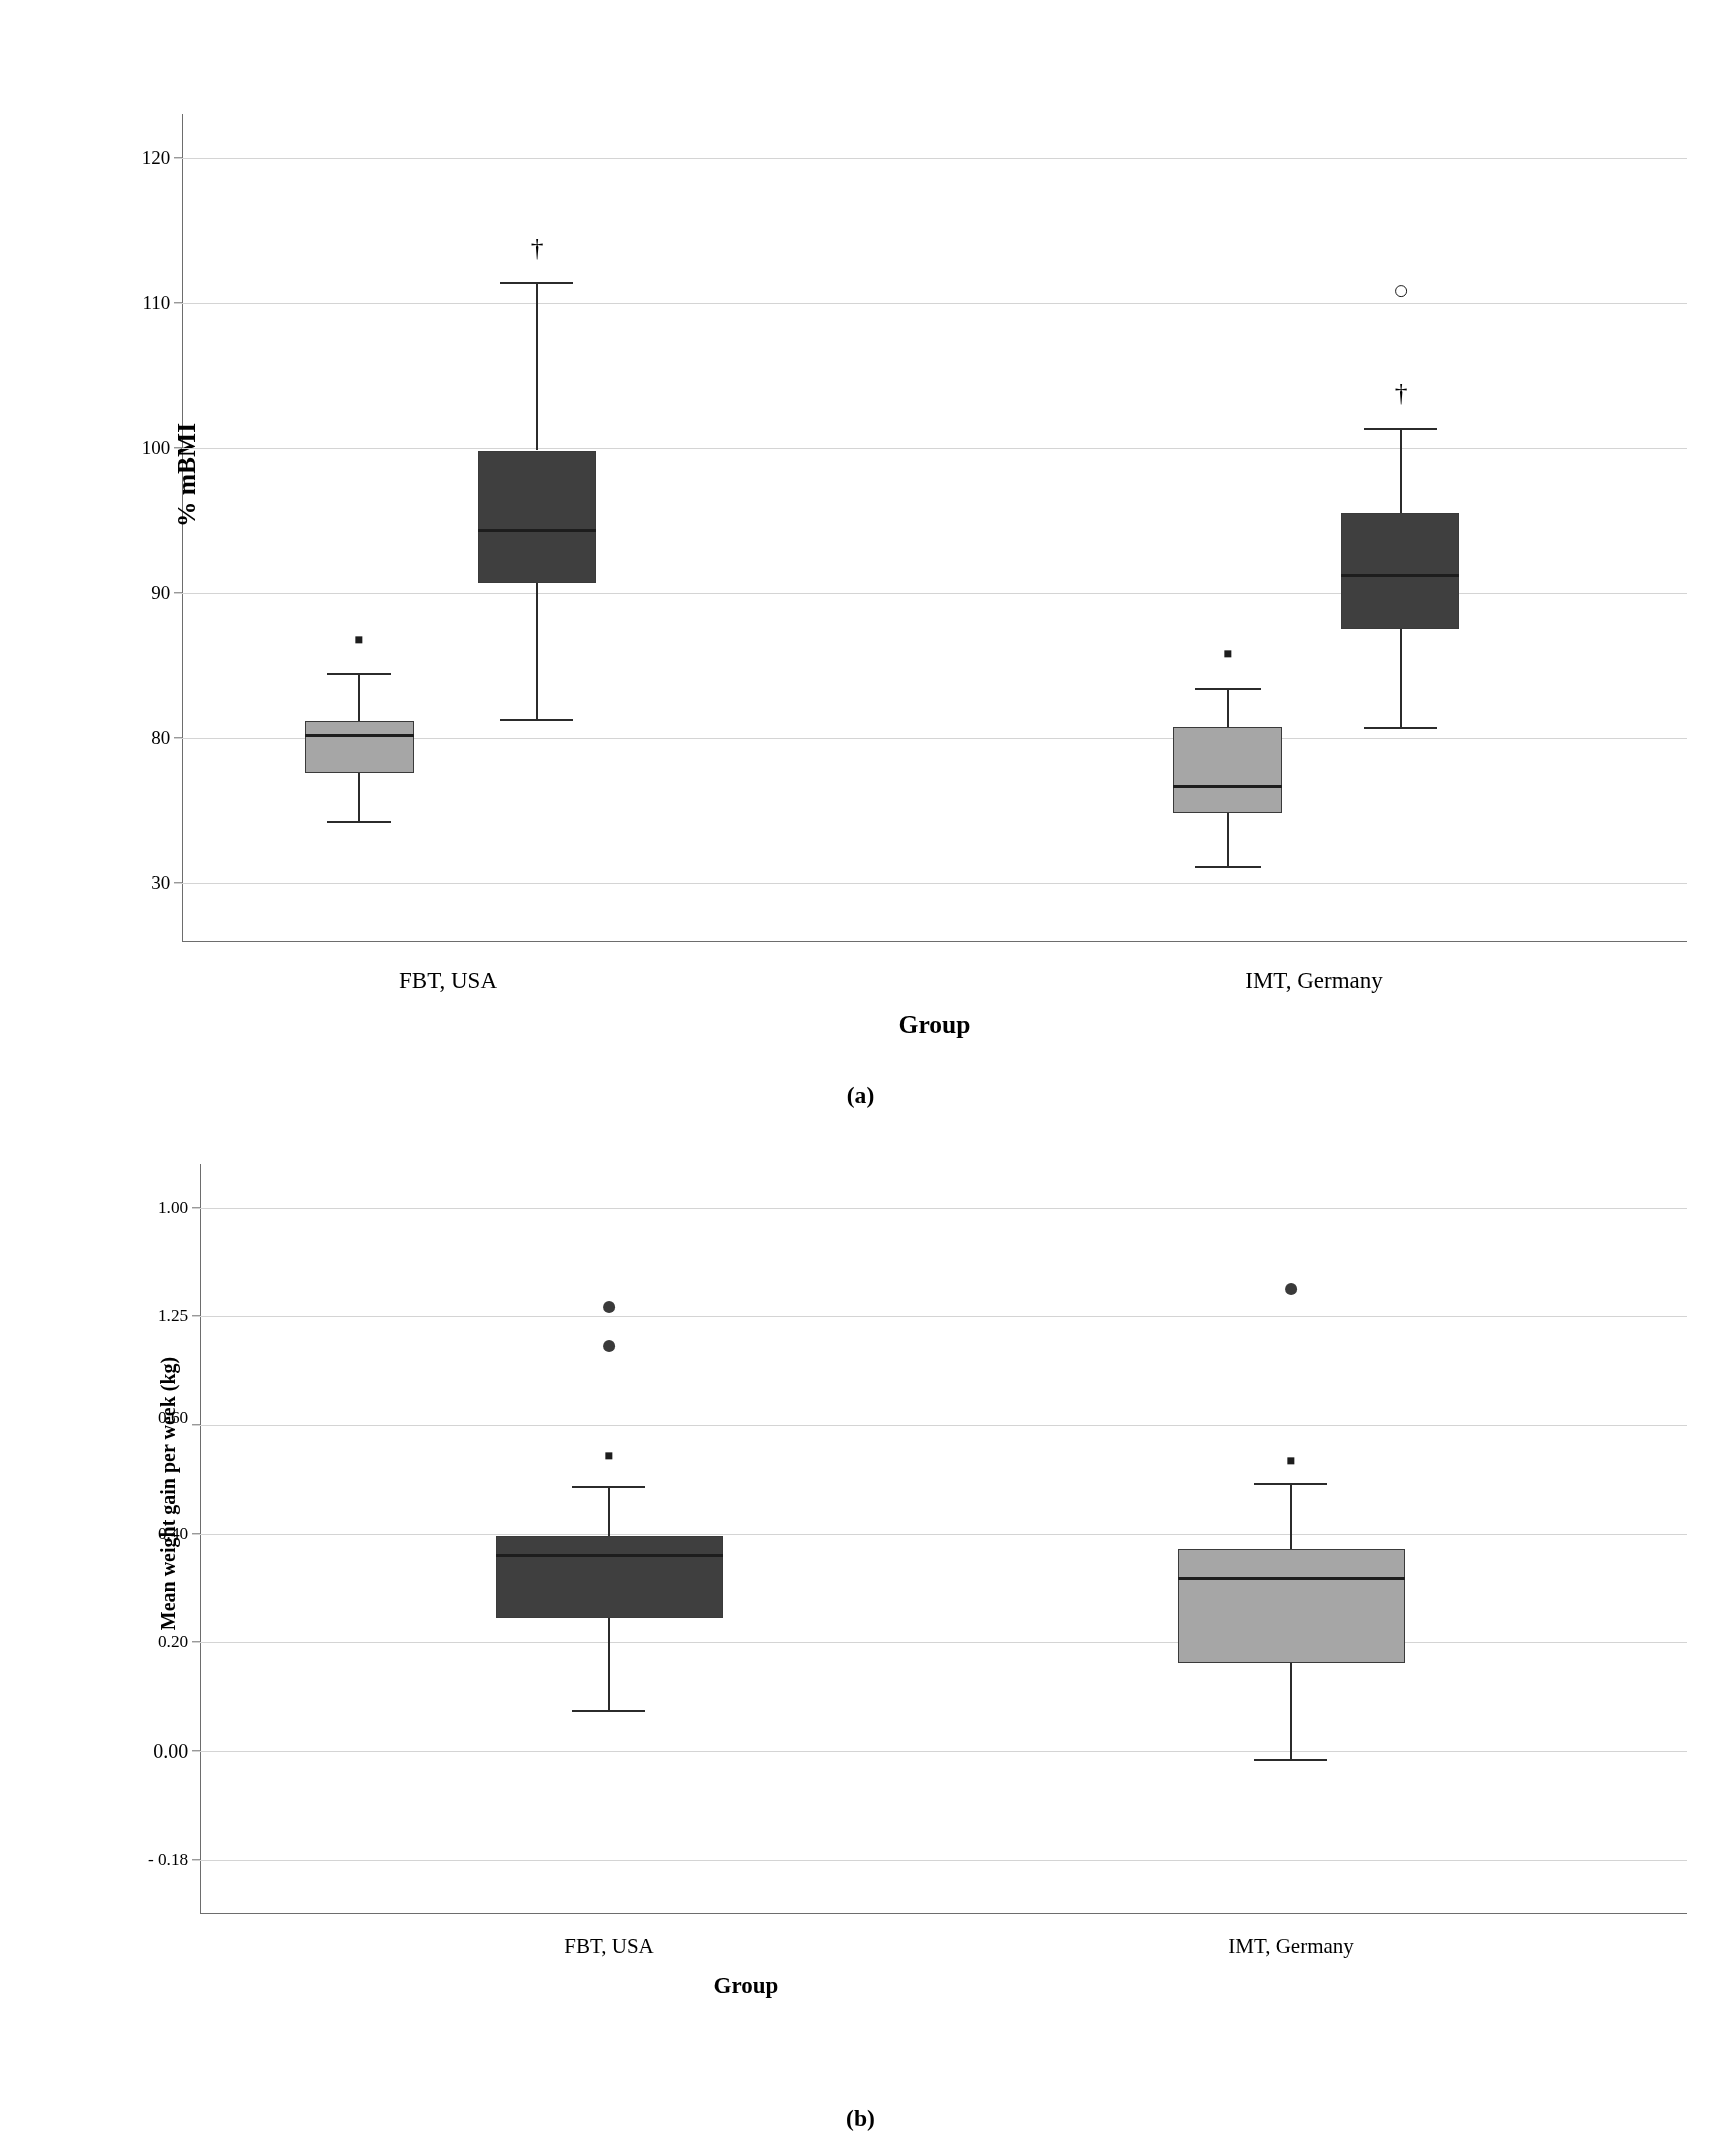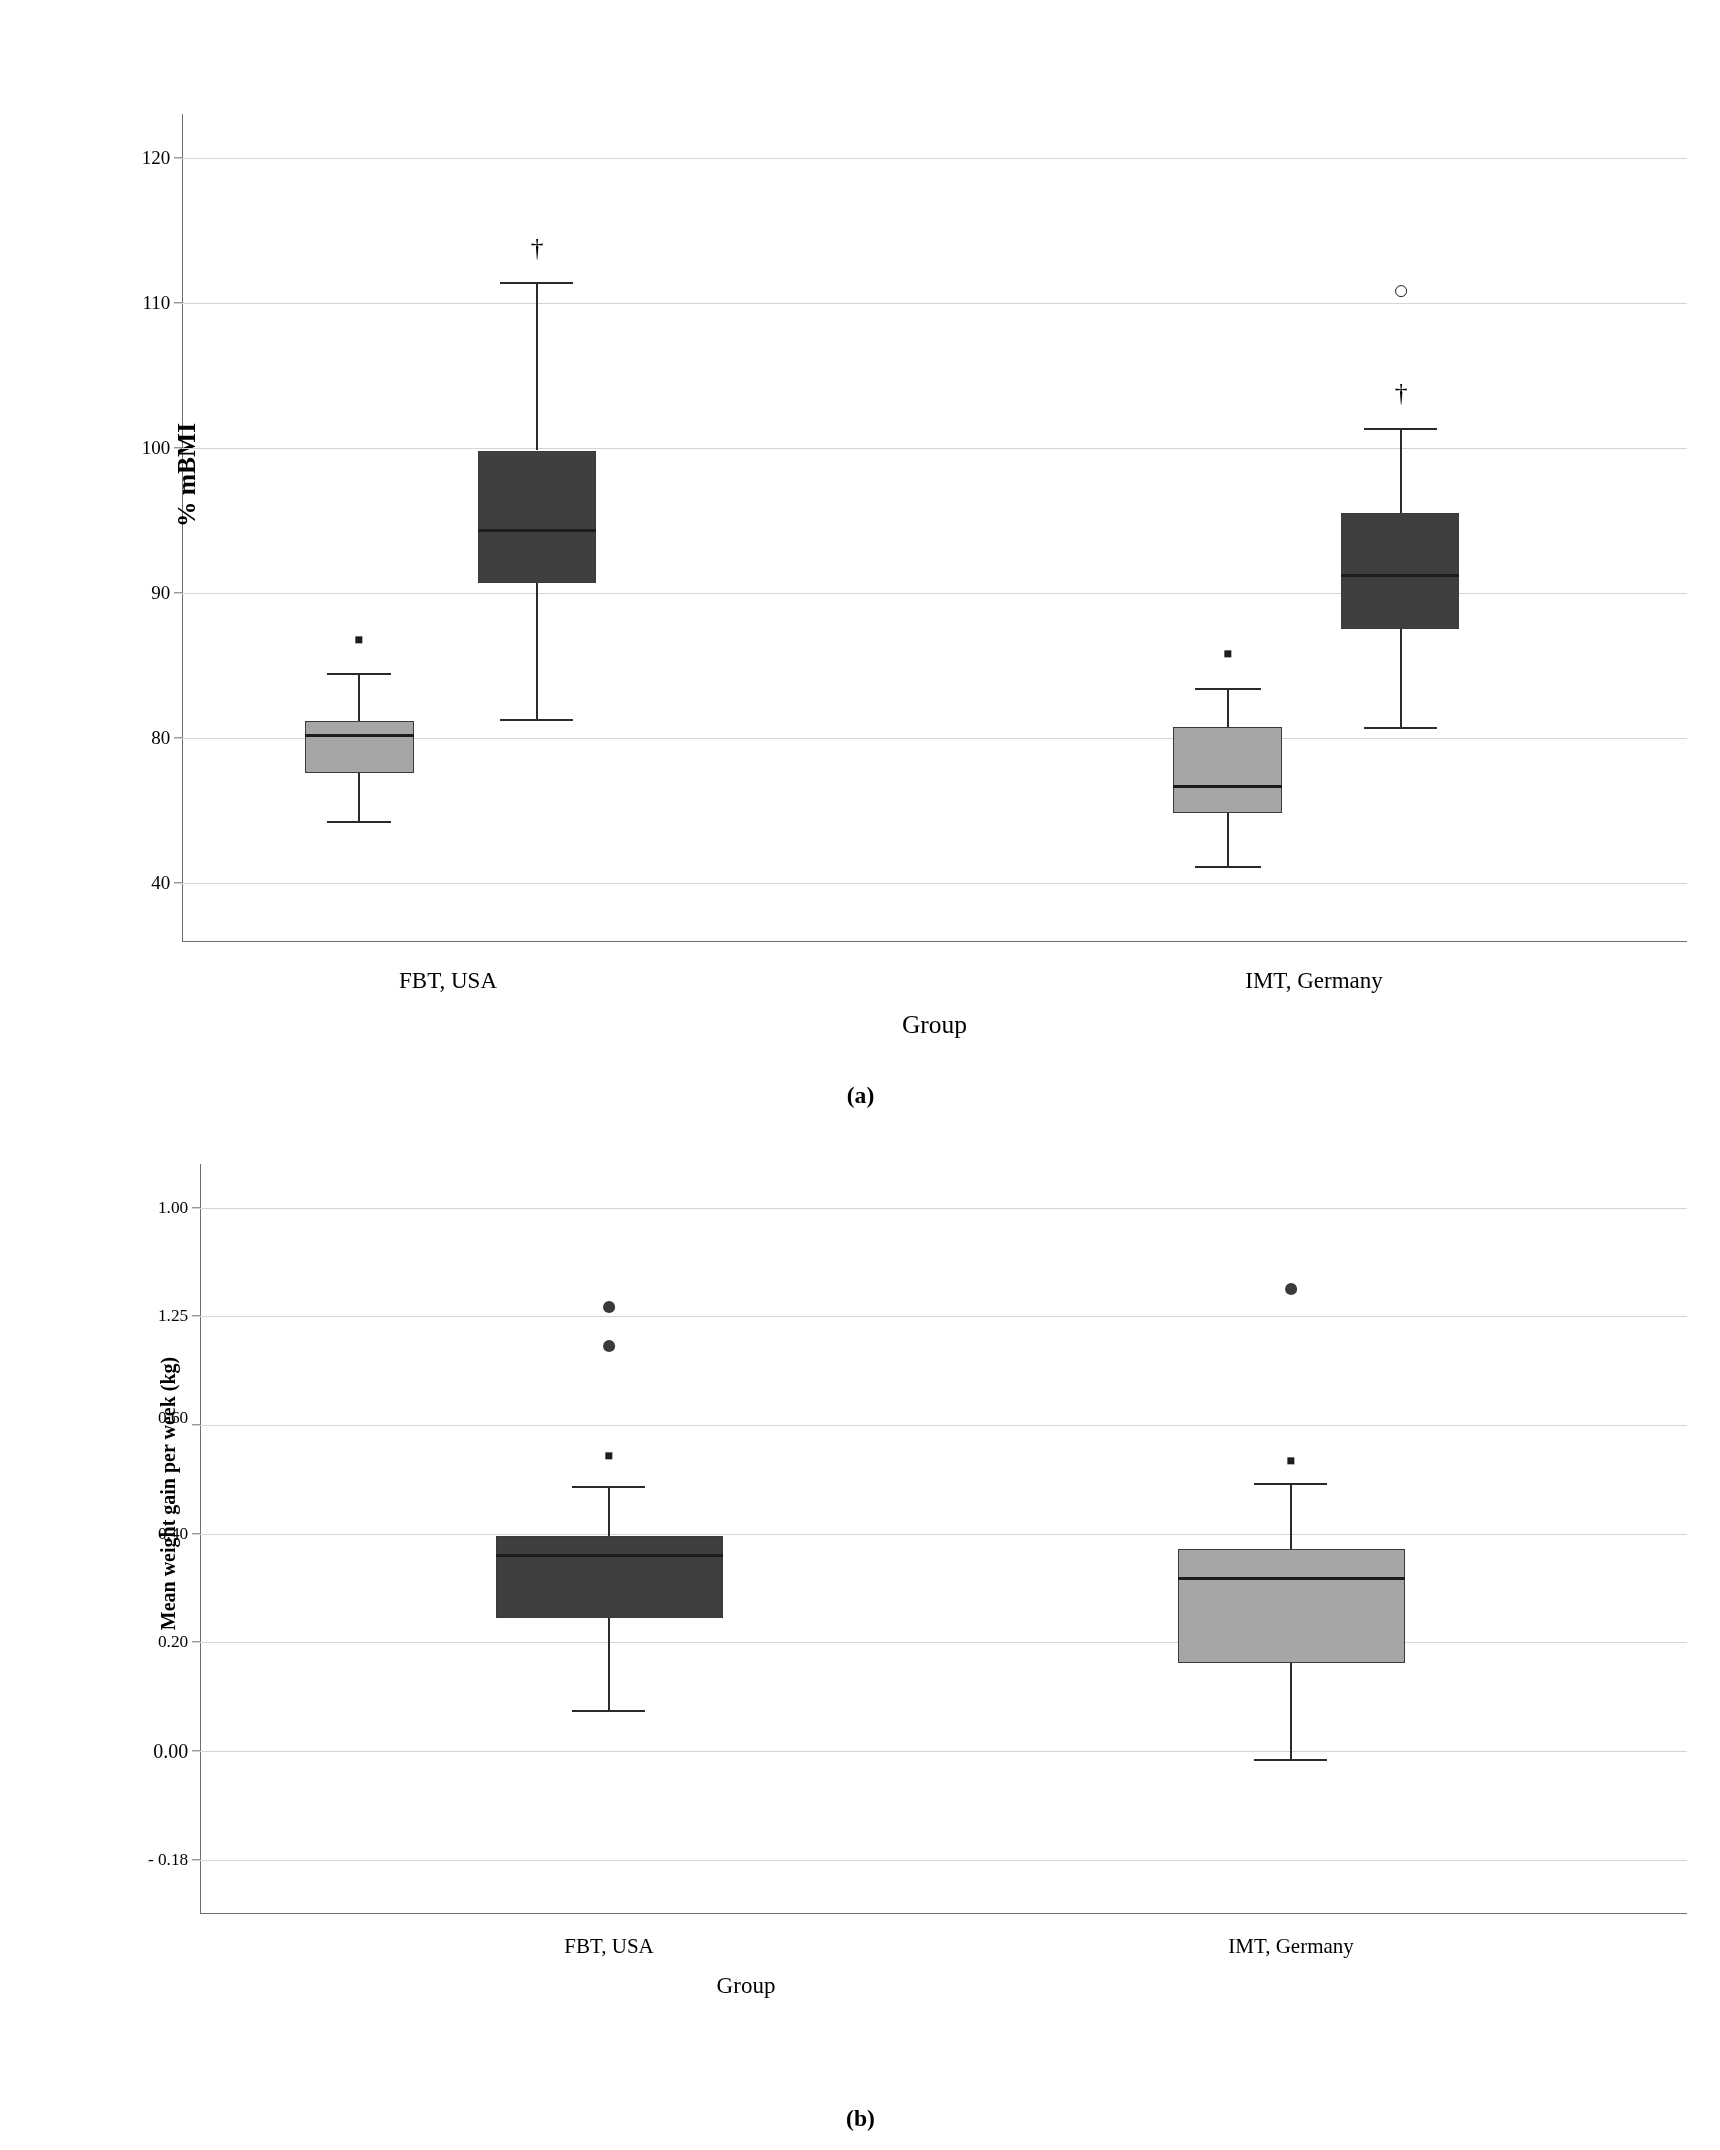--- a/index.html
+++ b/index.html
@@ -105,21 +105,21 @@
     white-space: nowrap;
     text-align: center;
   }
   .xlabel {
     position: absolute;
     top: 100%;
     left: 50%;
     transform: translateX(-50%);
     margin-top: 68px;
     font-size: 25.5px;
-    font-weight: normal;
+    font-weight: bold;
   }
   #b-plot .xcat { font-size: 21px; margin-top: 20px; }
   #b-plot .xlabel { font-size: 23px; margin-top: 59px; }
 
   
   .boxitem { position: absolute; }
   .box {
     position: absolute;
     border: 1.8px solid #3a3a3a;
     box-sizing: border-box;
@@ -226,21 +226,21 @@
 
     <div class="gridline" style="top:479px;"></div>
     <div class="tick-label" style="top:479px;">90</div>
     <div class="tick-mark" style="top:479px;"></div>
 
     <div class="gridline" style="top:624px;"></div>
     <div class="tick-label" style="top:624px;">80</div>
     <div class="tick-mark" style="top:624px;"></div>
 
     <div class="gridline" style="top:769px;"></div>
-    <div class="tick-label" style="top:769px;">40</div>
+    <div class="tick-label" style="top:769px;">30</div>
     <div class="tick-mark" style="top:769px;"></div>
 
     <div class="boxitem">
 
       <div class="whisker-line" style="left:176px; top:559px; height:48px;"></div>
       <div class="cap" style="left:145px; top:559px; width:64px;"></div>
 
       <div class="box" style="left:123px; top:607px; width:109px; height:52px; background:#a6a6a6;"></div>
 
       <div class="median" style="left:123px; top:620px; width:109px;"></div>

